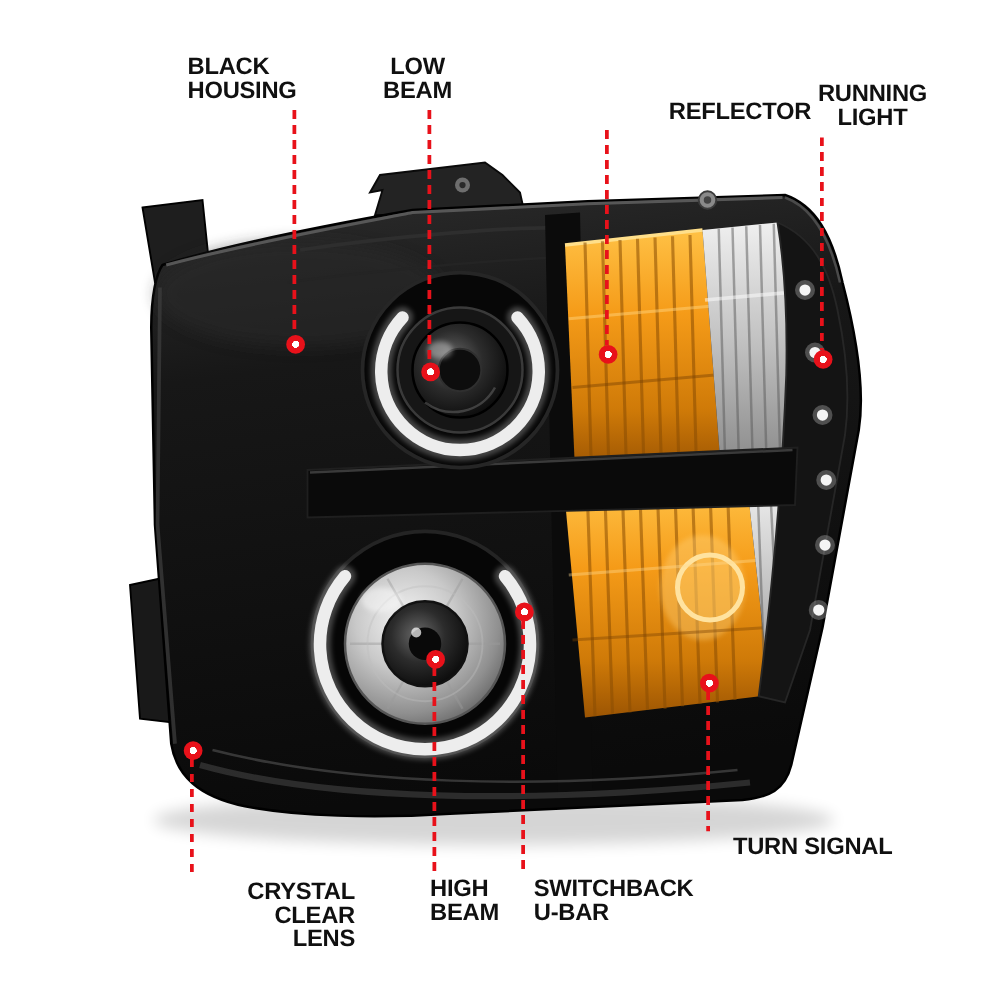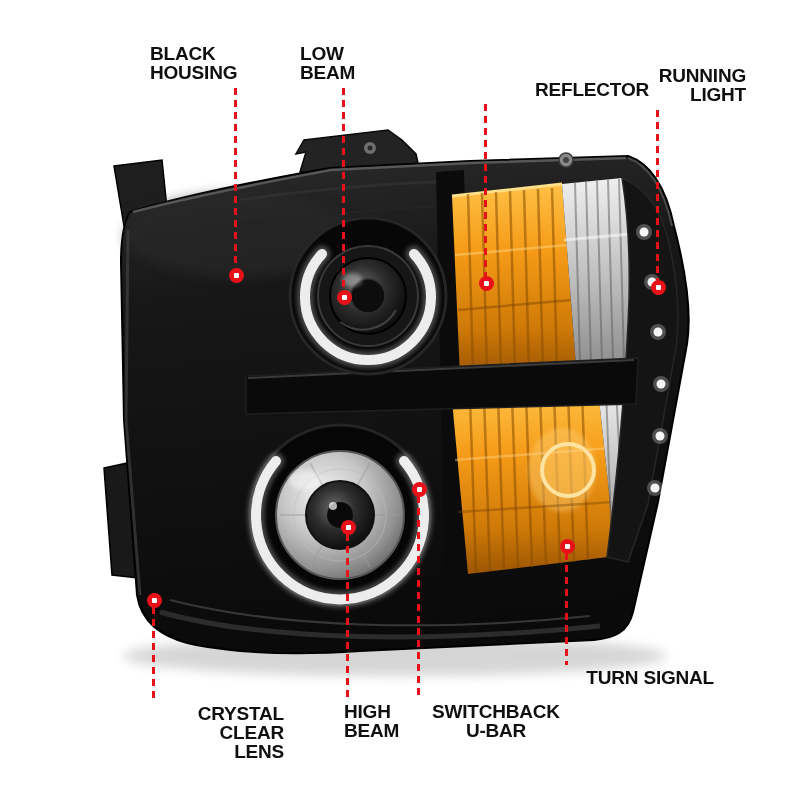--- a/index.html
+++ b/index.html
@@ -213,51 +213,51 @@
     </g>
   </svg>
 
   <div class="callout">
     <div class="label" style="left:150px;top:44px;width:112px;text-align:left">BLACK HOUSING</div>
     <div class="line" style="left:234px;top:88px;height:180px"></div>
     <div class="dot" style="left:229px;top:268px"></div>
   </div>
 
   <div class="callout">
-    <div class="label" style="left:300px;top:44px;width:68px;">LOW BEAM</div>
+    <div class="label" style="left:300px;top:44px;width:68px;text-align:center">LOW BEAM</div>
     <div class="line" style="left:342px;top:88px;height:202px"></div>
     <div class="dot" style="left:337px;top:290px"></div>
   </div>
 
   <div class="callout">
     <div class="label" style="left:522px;top:80px;width:140px;text-align:center">REFLECTOR</div>
     <div class="line" style="left:484px;top:104px;height:172px"></div>
     <div class="dot" style="left:479px;top:276px"></div>
   </div>
 
   <div class="callout">
-    <div class="label" style="left:650px;top:66px;width:96px;text-align:right">RUNNING LIGHT</div>
+    <div class="label" style="left:650px;top:66px;width:96px;text-align:center">RUNNING LIGHT</div>
     <div class="line" style="left:656px;top:110px;height:170px"></div>
     <div class="dot" style="left:651px;top:280px"></div>
   </div>
 
   <div class="callout">
     <div class="label" style="left:166px;top:704px;width:118px;text-align:right">CRYSTAL CLEAR LENS</div>
     <div class="line" style="left:152px;top:607px;height:96px"></div>
     <div class="dot" style="left:147px;top:593px"></div>
   </div>
 
   <div class="callout">
     <div class="label" style="left:344px;top:702px;width:68px;text-align:left">HIGH BEAM</div>
     <div class="line" style="left:346px;top:534px;height:166px"></div>
     <div class="dot" style="left:341px;top:520px"></div>
   </div>
 
   <div class="callout">
-    <div class="label" style="left:427px;top:702px;width:138px;text-align:center">SWITCHBACK U-BAR</div>
+    <div class="label" style="left:427px;top:702px;width:138px;text-align:left">SWITCHBACK U-BAR</div>
     <div class="line" style="left:417px;top:496px;height:204px"></div>
     <div class="dot" style="left:412px;top:482px"></div>
   </div>
 
   <div class="callout">
     <div class="label" style="left:574px;top:668px;width:140px;text-align:right">TURN SIGNAL</div>
     <div class="line" style="left:565px;top:553px;height:112px"></div>
     <div class="dot" style="left:560px;top:539px"></div>
   </div>
 

